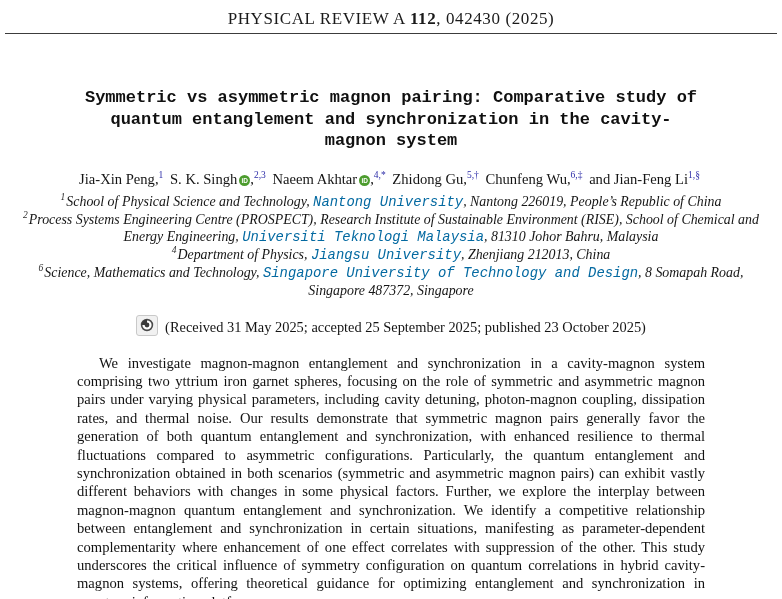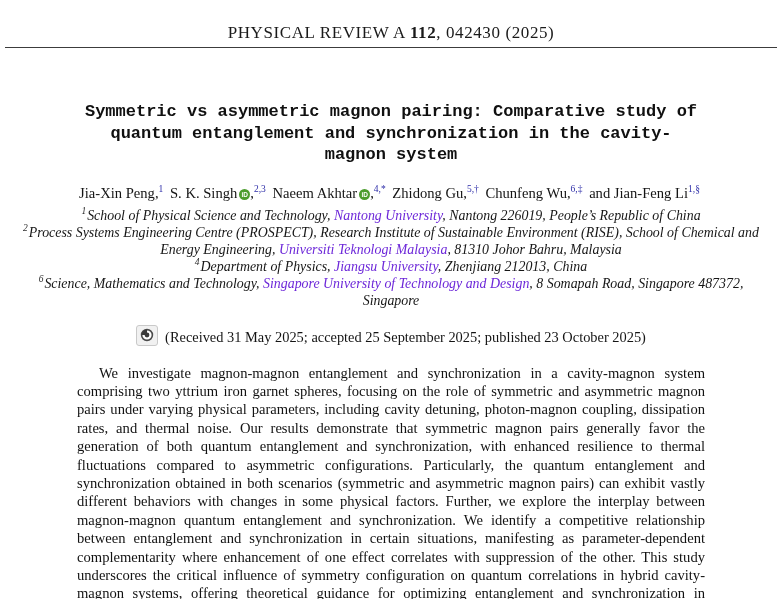--- a/index.html
+++ b/index.html
@@ -7,21 +7,21 @@
     position: relative;
     width: 782px;
     height: 599px;
     background: #ffffff;
     font-family: "Liberation Serif", serif;
     color: #141414;
     overflow: hidden;
   }
   
   .journal-header {
-    padding-top: 23px;
+    padding-top: 9px;
     text-align: center;
     font-size: 17px;
     letter-spacing: 0.6px;
     color: #1a1a1a;
     white-space: nowrap;
   }
   .journal-header .vol { font-weight: bold; }
   .header-rule {
     border: 0;
     border-top: 1.6px solid #3c3c3c;
@@ -69,21 +69,21 @@
   
   .affiliations {
     margin: 5px auto 0 auto;
     width: 742px;
     text-align: center;
     font-style: italic;
     font-size: 13.9px;
     line-height: 17px;
     color: #161616;
   }
-  .link { color: #6d28d9; text-decoration: none; cursor: pointer; }
+  .link { color: #0369a1; text-decoration: none; cursor: pointer; font-family: Liberation Mono, monospace; }
   
   .received-line {
     margin-top: 16px;
     text-align: center;
     font-size: 14.4px;
     color: #141414;
   }
   .crossmark-btn {
     display: inline-block;
     width: 20px; height: 19px;

